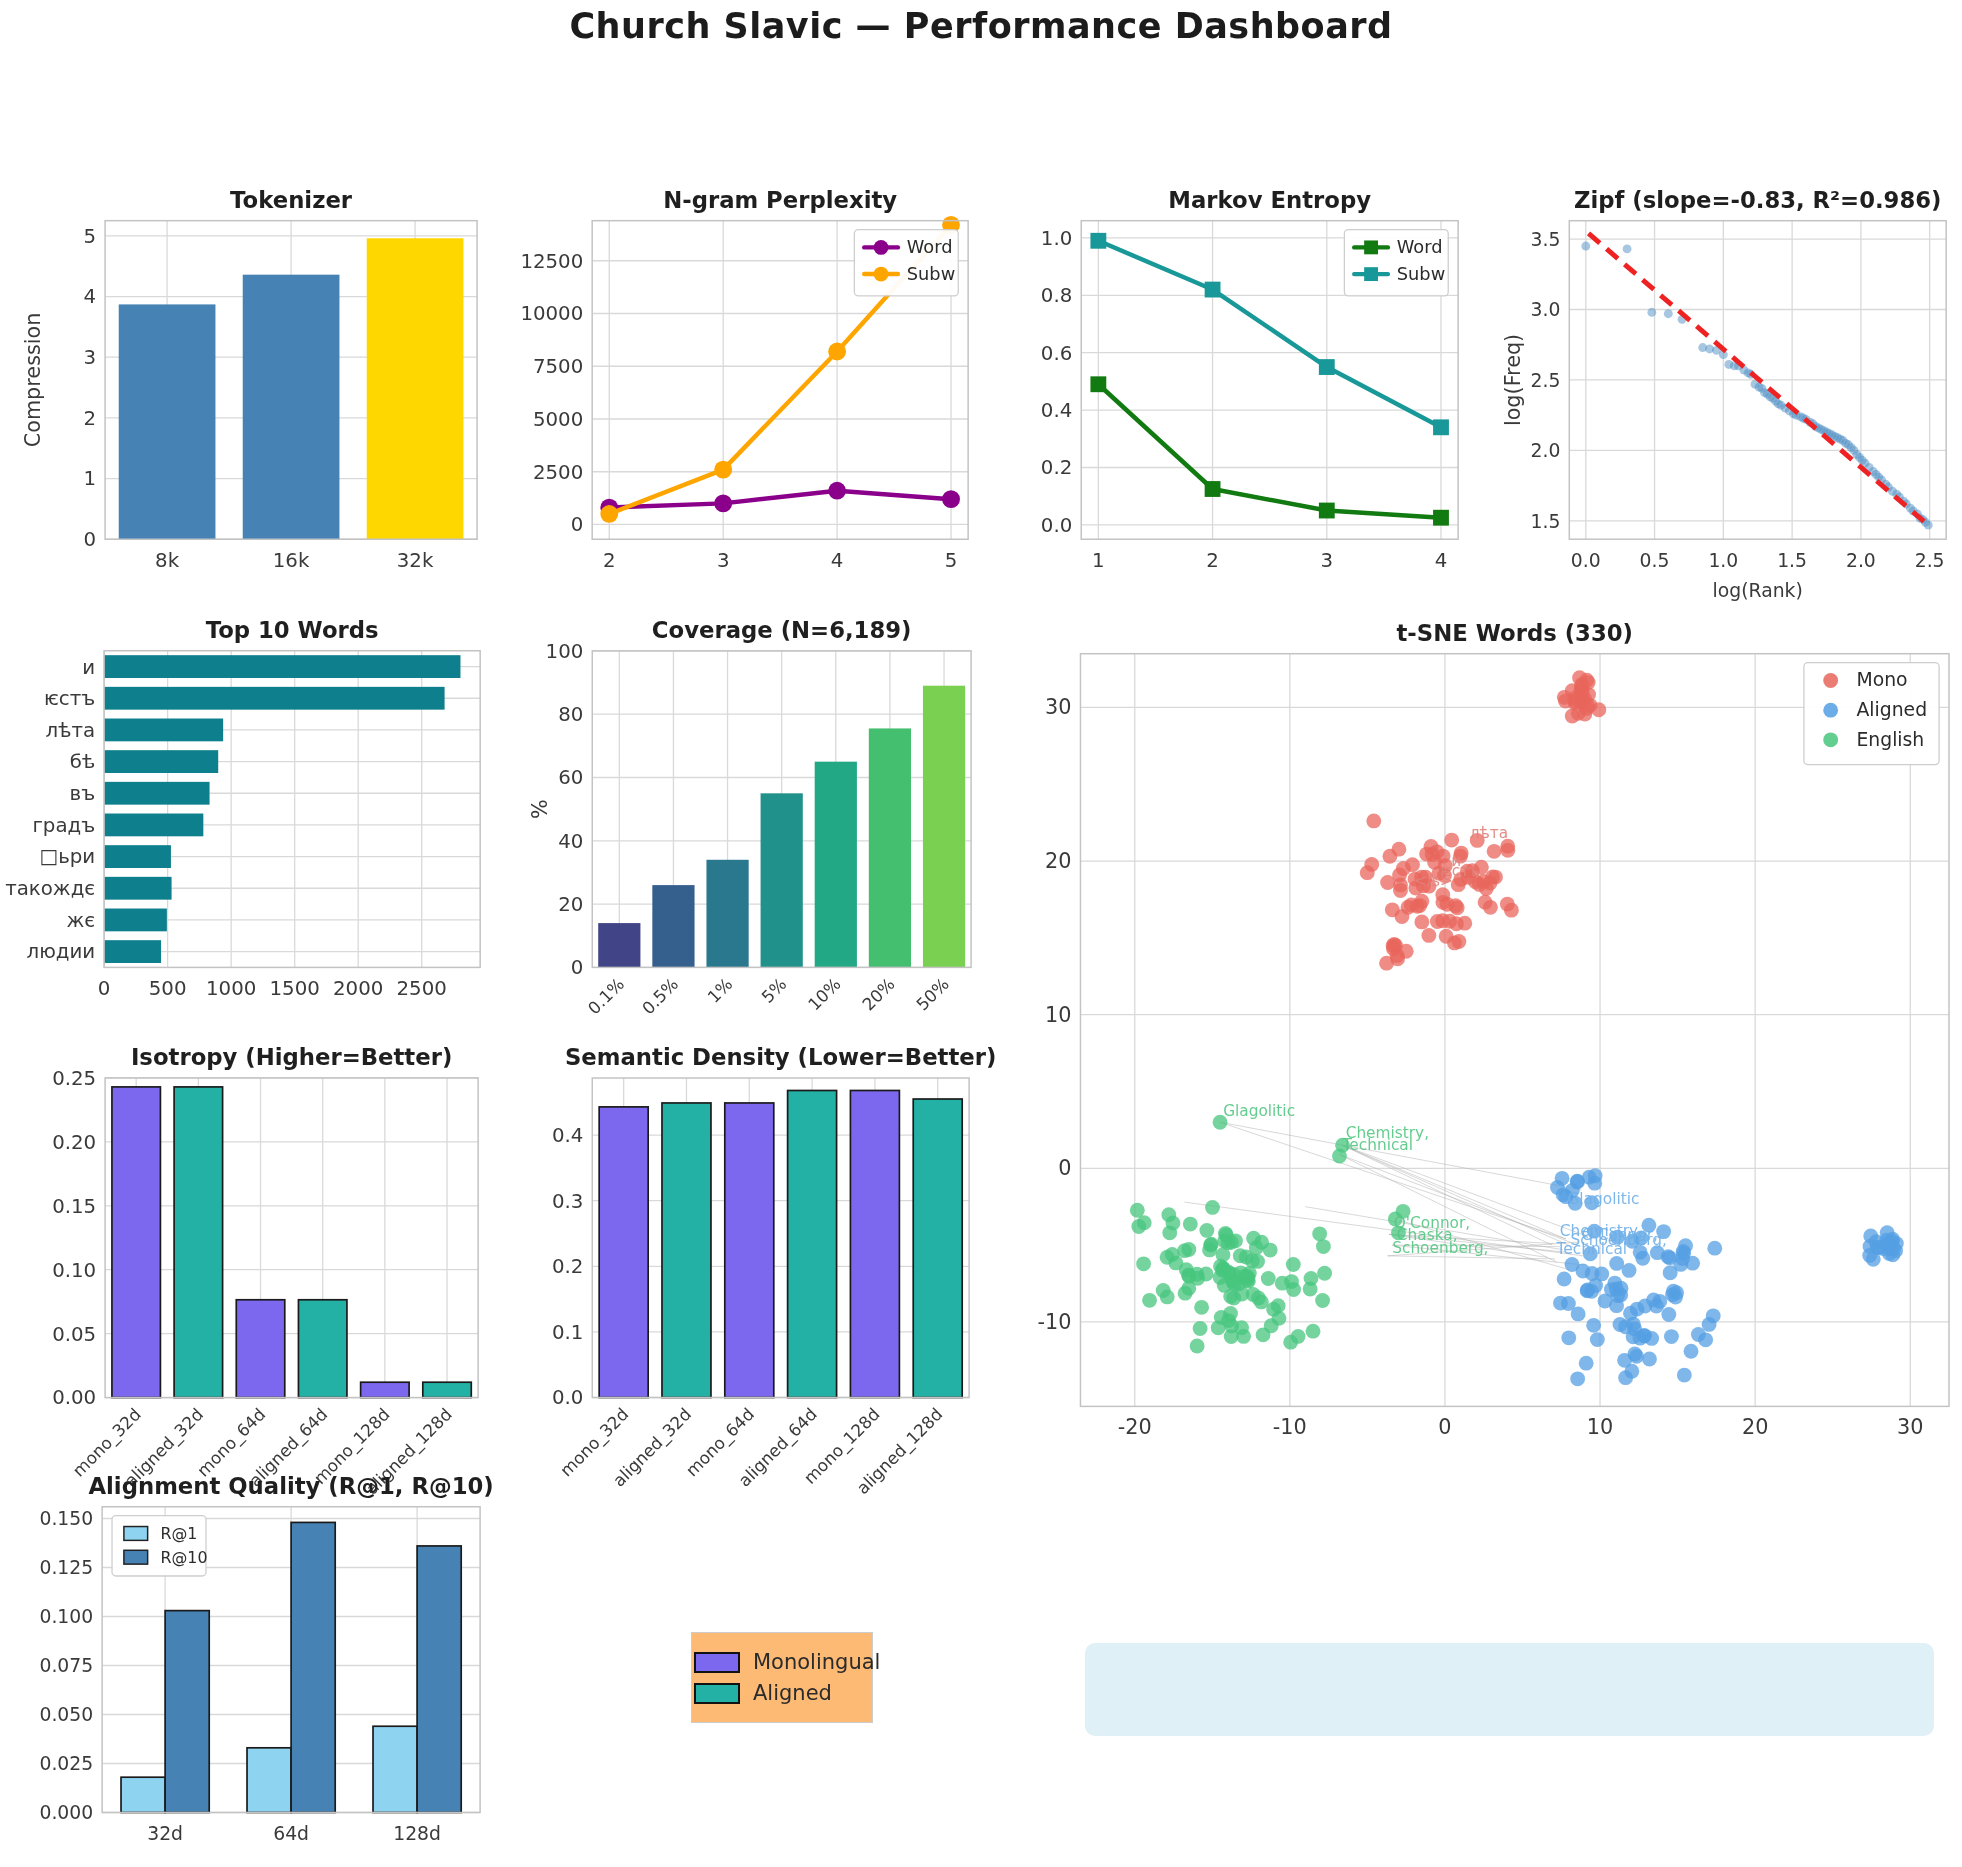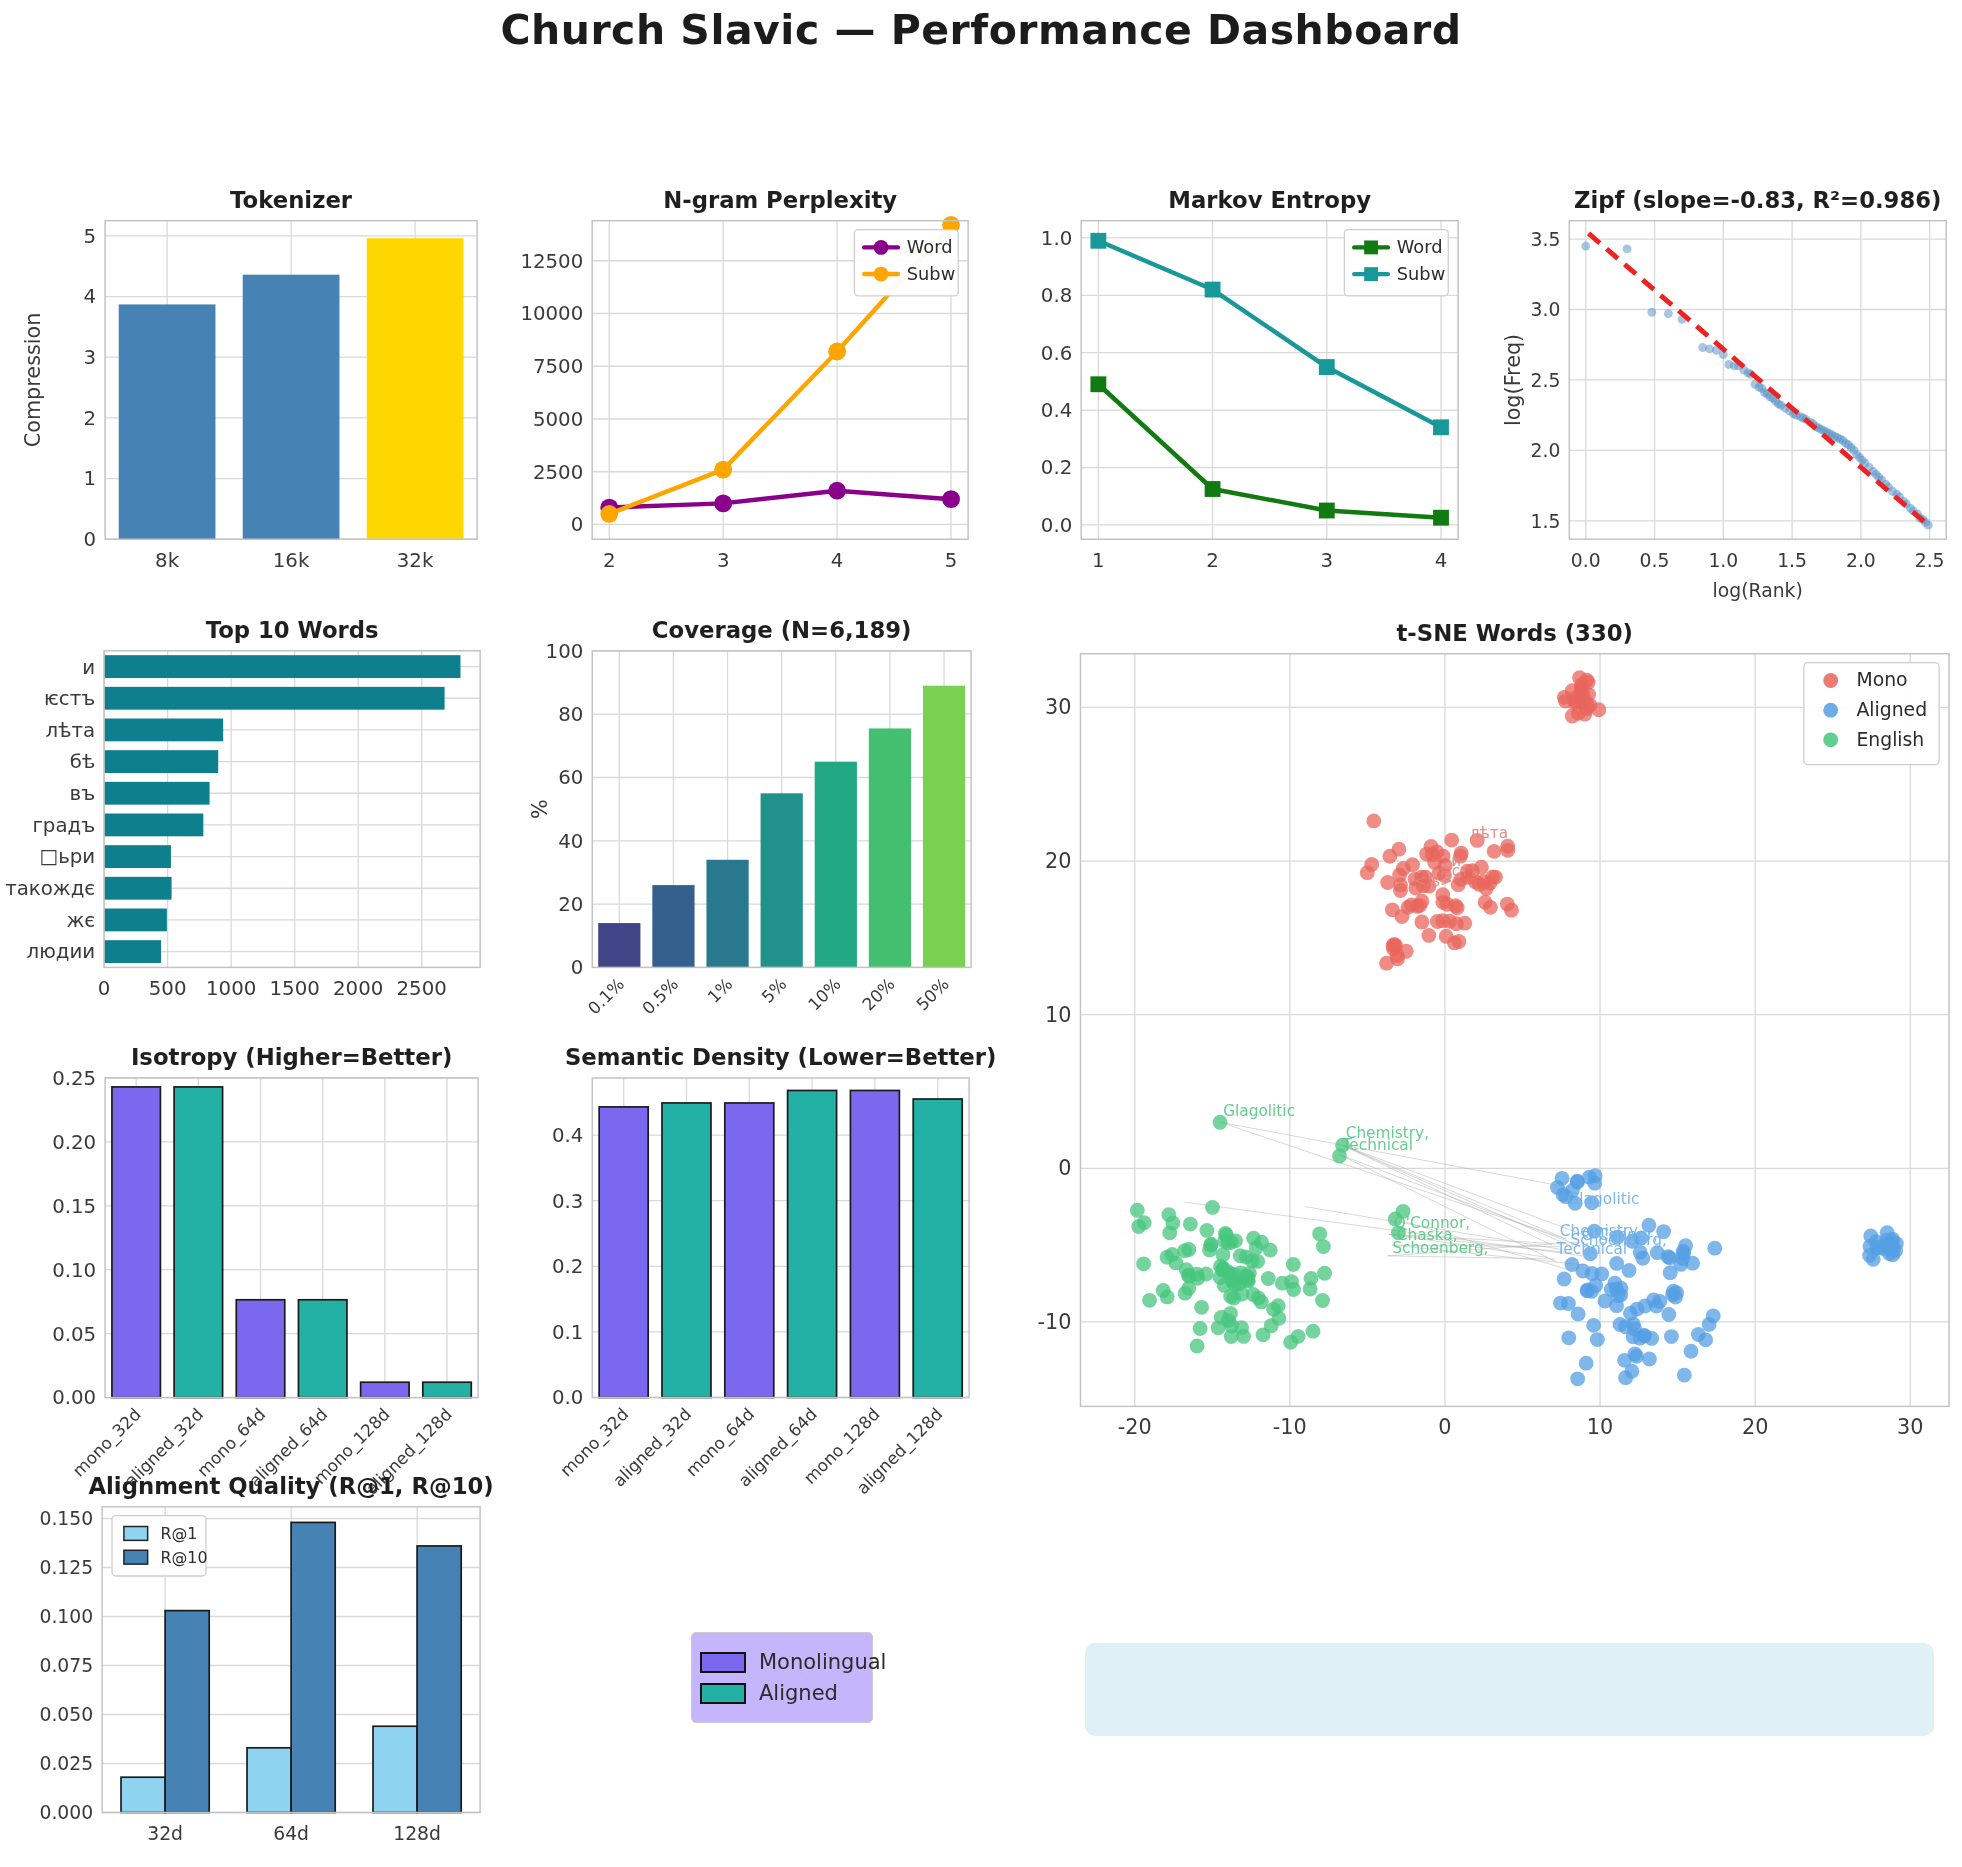--- a/index.html
+++ b/index.html
@@ -1,22 +1,22 @@
 <!DOCTYPE html>
 <html><head>
 <meta charset="utf-8">
 <style>
   html,body{margin:0;padding:0;background:#ffffff;}
   body{width:1962px;height:1867px;position:relative;font-family:"DejaVu Sans",sans-serif;}
   .main-title{position:absolute;top:6px;left:0;width:100%;text-align:center;
-    font-size:41px;font-weight:bold;color:#1c1c1c;letter-spacing:0.5px;}
+    font-size:35px;font-weight:bold;color:#1c1c1c;letter-spacing:0.5px;}
   .chart{position:absolute;}
   .chart svg{overflow:visible;display:block;}
-  .legend-box{position:absolute;left:691px;top:1632px;width:182px;background:#c4b5fd;
-    border:1.5px solid #cccccc;border-radius:5px;padding:10px 8px;box-sizing:border-box;}
+  .legend-box{position:absolute;left:691px;top:1632px;width:182px;background:#fdba74;
+    border:1.5px solid #cccccc;border-radius:0;padding:10px 2px;box-sizing:border-box;}
   .legend-row{display:flex;align-items:center;gap:13px;margin:7px 0;}
   .swatch{width:46px;height:21px;border:2.2px solid #111;box-sizing:border-box;flex:0 0 auto;}
   .legend-label{font-size:21px;color:#2b2b2b;}
   .info-box{position:absolute;left:1085px;top:1643px;width:849px;background:#e0f0f7;
     border-radius:10px;padding:13px 8px;text-align:center;font-size:22px;color:#333333;
     line-height:1.52;white-space:pre-wrap;box-sizing:border-box;}
 </style>
 </head>
 <body>
 

